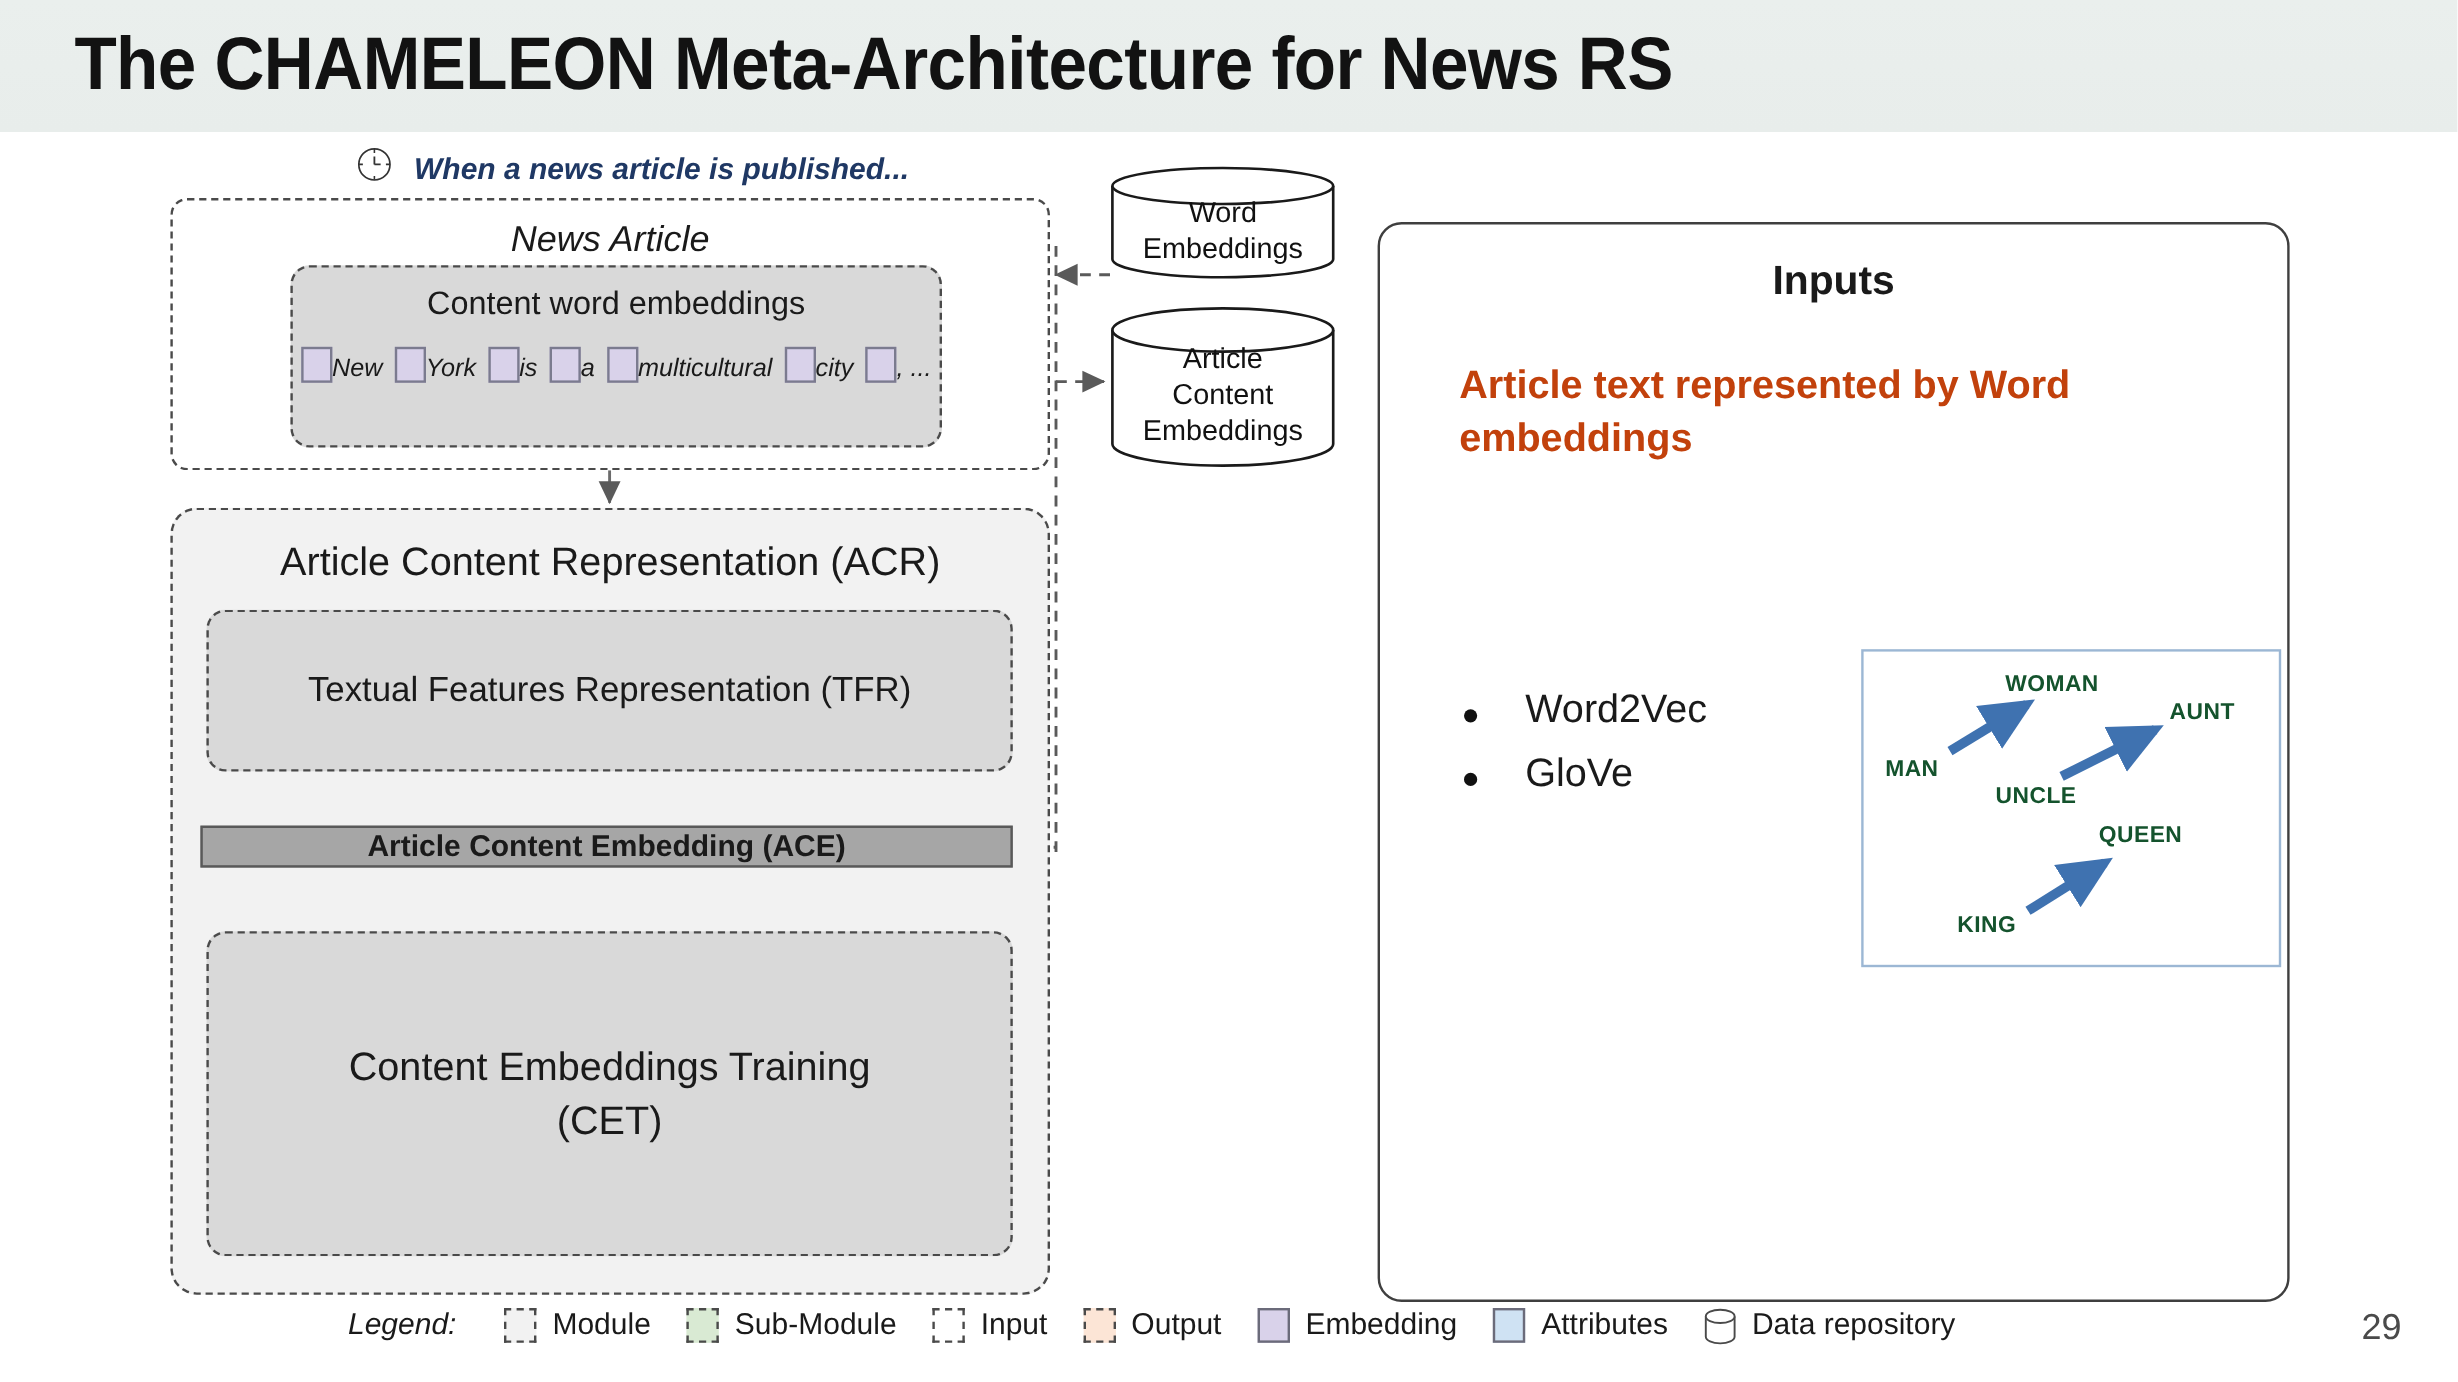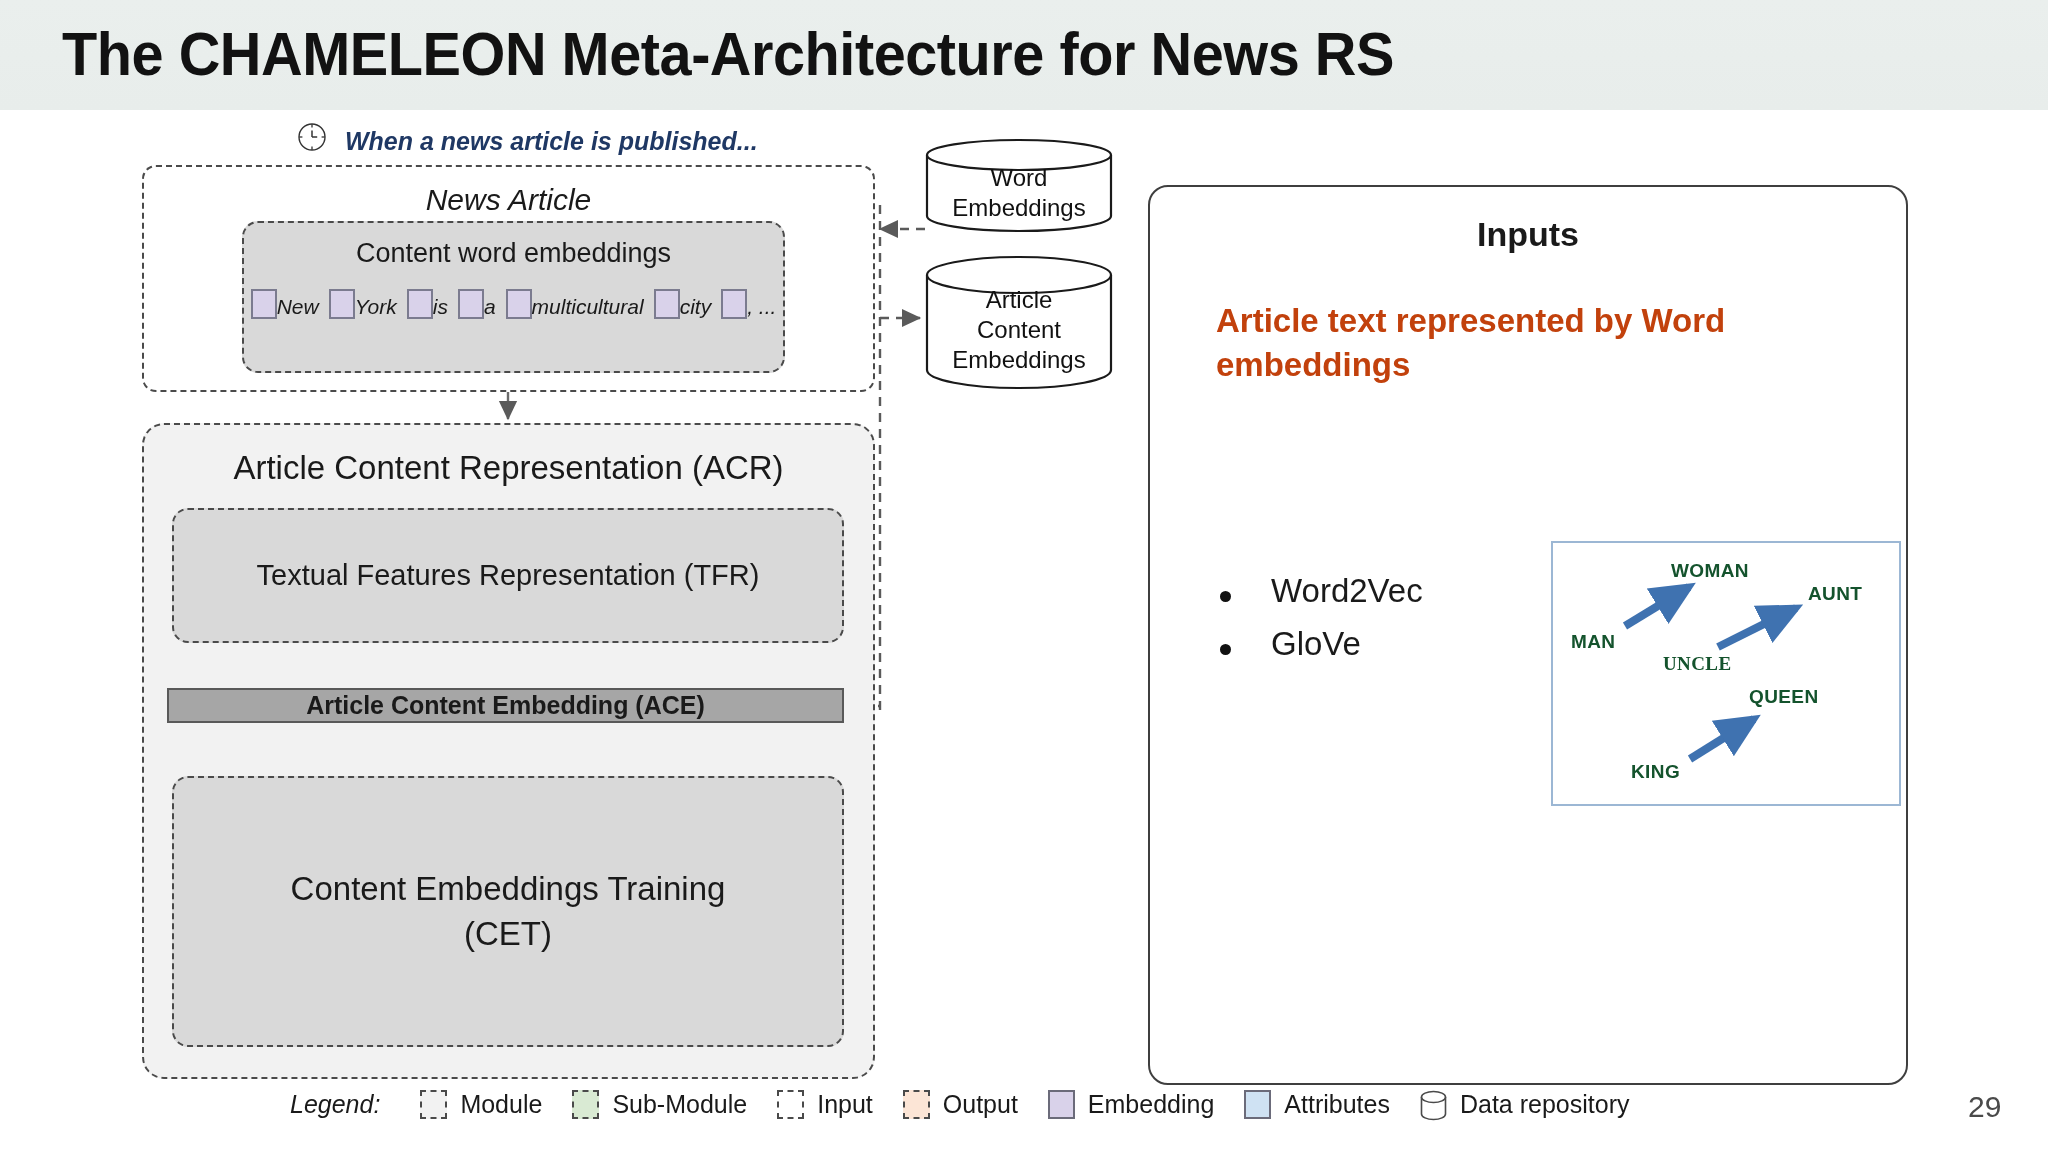--- a/index.html
+++ b/index.html
@@ -446,21 +446,21 @@
       <marker id="w2vArrow" markerWidth="6" markerHeight="6" refX="4.6" refY="3" orient="auto">
         <path d="M0,0.4 L5.6,3 L0,5.6 z" fill="#3f72b0"></path>
       </marker>
     </defs>
     <line x1="72" y1="83" x2="136" y2="44" stroke="#3f72b0" stroke-width="8" marker-end="url(#w2vArrow)"></line>
     <line x1="165" y1="104" x2="243" y2="65" stroke="#3f72b0" stroke-width="8" marker-end="url(#w2vArrow)"></line>
     <line x1="137" y1="216" x2="201" y2="176" stroke="#3f72b0" stroke-width="8" marker-end="url(#w2vArrow)"></line>
   </svg>
   <div class="w2v-word" style="left:18px; top:88px;">MAN</div>
   <div class="w2v-word" style="left:118px; top:17px;">WOMAN</div>
-  <div class="w2v-word" style="left:110px; top:110px;font-family:Liberation Serif, serif;">UNCLE</div>
+  <div class="w2v-word" style="left:110px; top:110px;">UNCLE</div>
   <div class="w2v-word" style="left:255px; top:40px;">AUNT</div>
   <div class="w2v-word" style="left:78px; top:218px;">KING</div>
   <div class="w2v-word" style="left:196px; top:143px;">QUEEN</div>
 </div>
 
 <div id="legend">
   <span id="legend-caption">Legend:</span>
   <span id="legend-items" style="display:flex; align-items:center;">
       <span class="legend-item">
         <span class="legend-swatch dashed" style="background: rgb(242, 242, 242);"></span>

